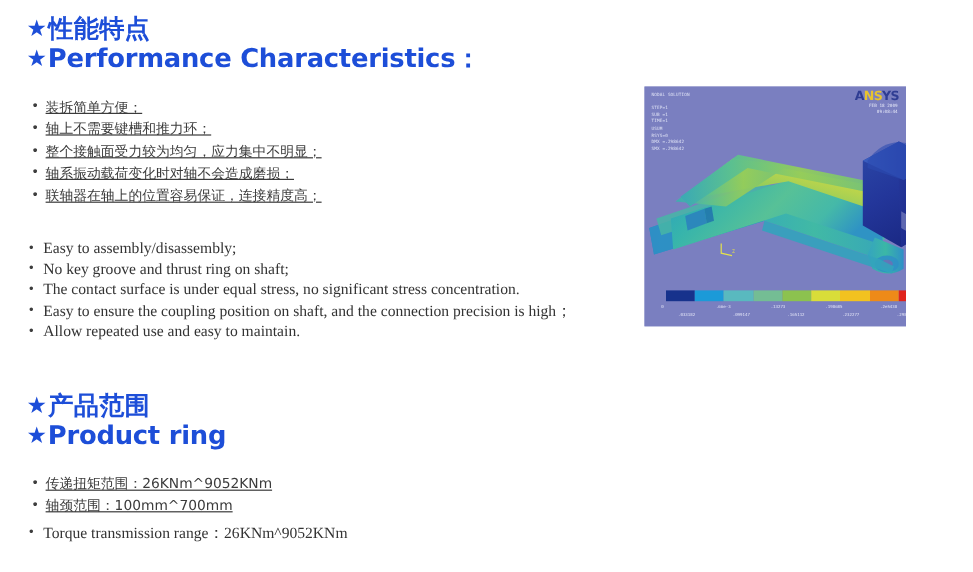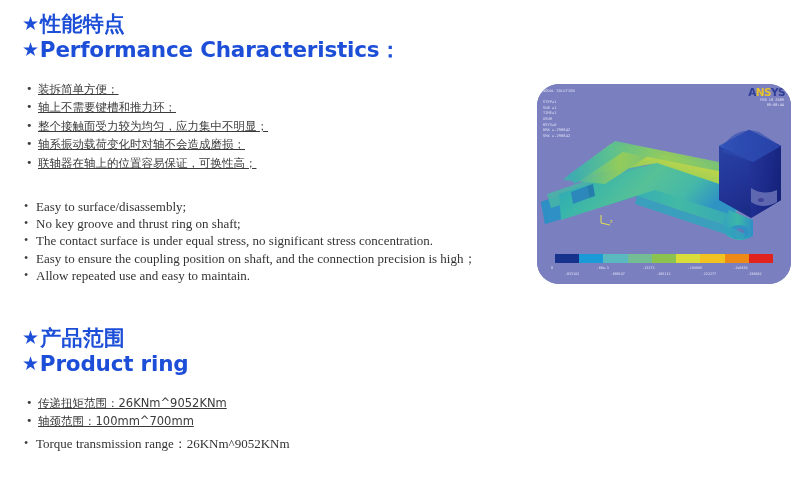--- a/index.html
+++ b/index.html
@@ -87,26 +87,25 @@
 
   #perf-cn-list { left: 26px; top: 80px; }
   #perf-en-list { left: 24px; top: 198px; }
   #range-cn-list { left: 26px; top: 394px; }
   #range-en-list { left: 24px; top: 435px; }
 
   
   #fea-figure {
     position: absolute;
     left: 537px;
-    top: 84px;
-    width: 254px;
+    top: 72px;
+    width: 218px;
     height: 200px;
     background: #7a7fc0;
     overflow: hidden;
-    border-radius: 22px;
   }
   #fea-canvas {
     position: absolute;
     left: 0; top: 0;
     width: 254px;
     height: 200px;
     display: block;
   }
 
   
@@ -189,25 +188,25 @@
 <div class="heading-block" id="perf-heading">
   <div class="heading-line heading-cn"><span class="star">★</span><span>性能特点</span></div>
   <div class="heading-line heading-en"><span class="star">★</span><span>Performance Characteristics：</span></div>
 </div>
 
 <ul class="bullet-list cn-list" id="perf-cn-list">
   <li>装拆简单方便；</li>
   <li>轴上不需要键槽和推力环；</li>
   <li>整个接触面受力较为均匀，应力集中不明显；</li>
   <li>轴系振动载荷变化时对轴不会造成磨损；</li>
-  <li>联轴器在轴上的位置容易保证，可换性高；</li>
+  <li>联轴器在轴上的位置容易保证，连接精度高；</li>
 </ul>
 
 <ul class="bullet-list en-list" id="perf-en-list">
-  <li>Easy to surface/disassembly;</li>
+  <li>Easy to assembly/disassembly;</li>
   <li>No key groove and thrust ring on shaft;</li>
   <li>The contact surface is under equal stress, no significant stress concentration.</li>
   <li>Easy to ensure the coupling position on shaft, and the connection precision is high；</li>
   <li>Allow repeated use and easy to maintain.</li>
 </ul>
 
 <div class="heading-block" id="range-heading">
   <div class="heading-line heading-cn"><span class="star">★</span><span>产品范围</span></div>
   <div class="heading-line heading-en"><span class="star">★</span><span>Product ring</span></div>
 </div>

